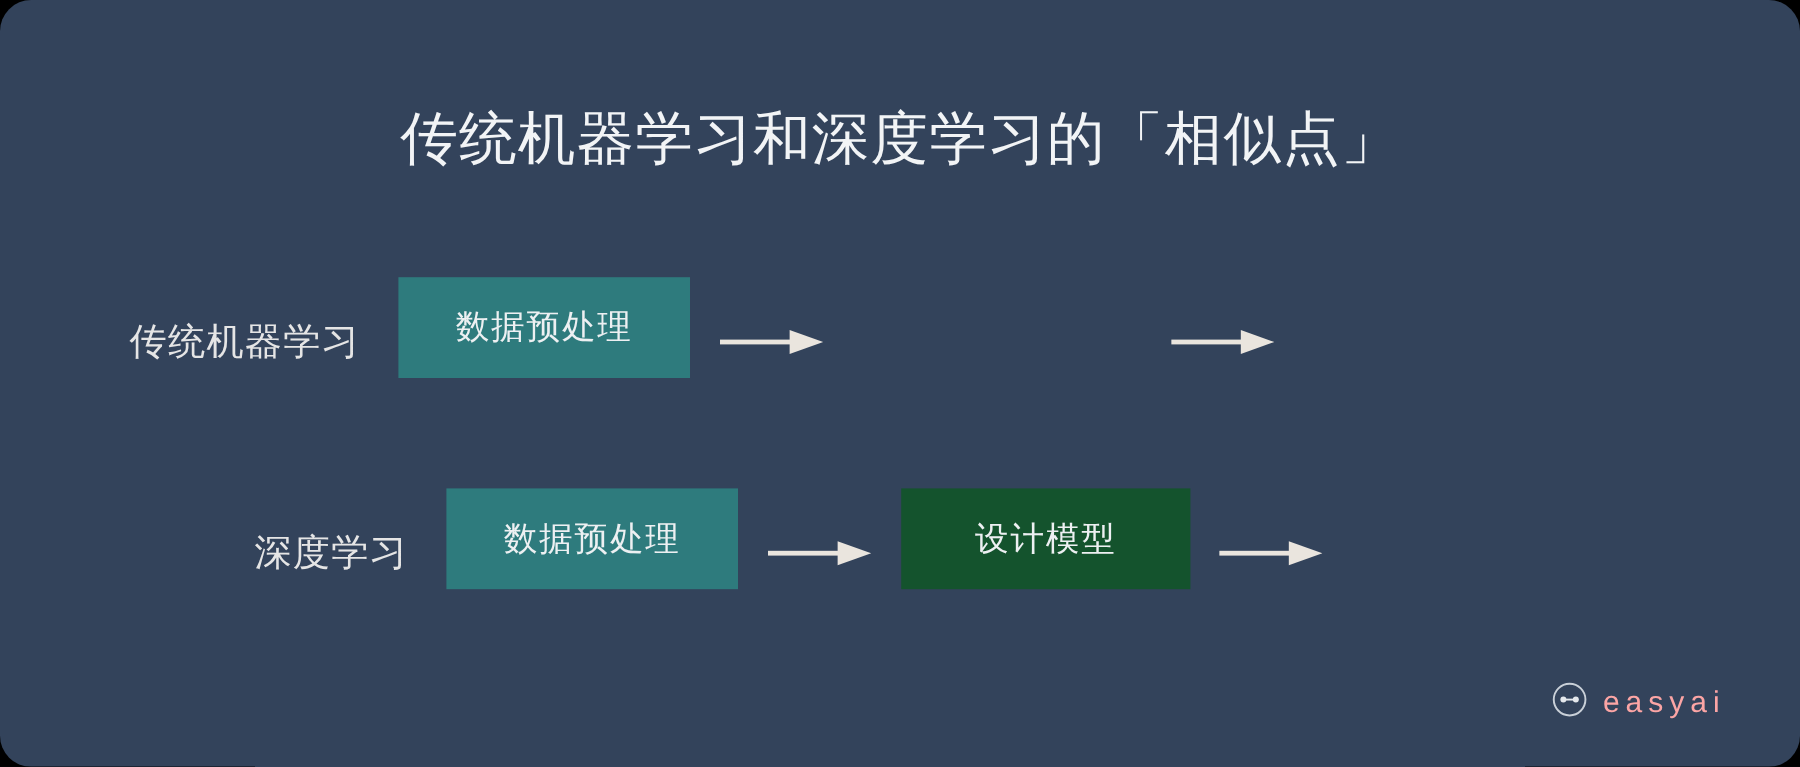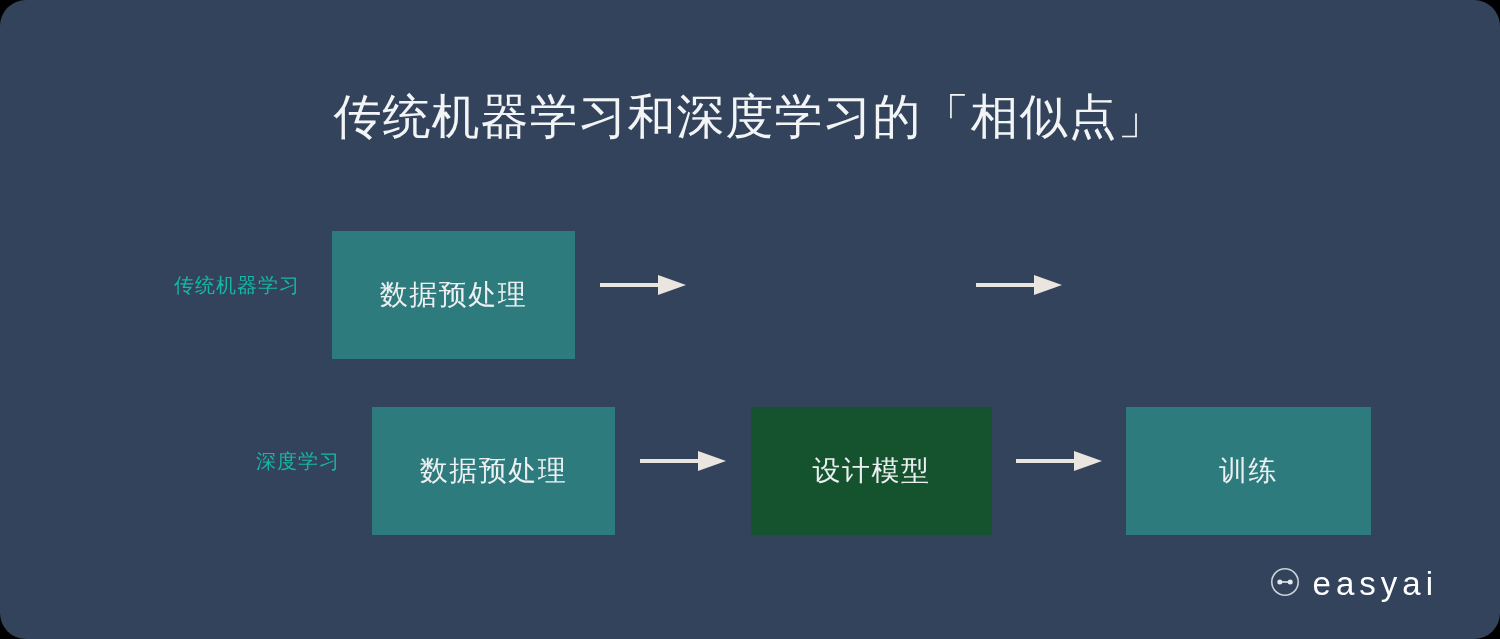--- a/index.html
+++ b/index.html
@@ -49,30 +49,30 @@
   .row-label {
     position: absolute;
     left: 0;
     top: 0;
     width: 312px;
     height: 108px;
     display: flex;
     align-items: center;
     justify-content: flex-end;
     padding-right: 12px;
-    color: #14b8a6;
-    font-size: 20px;
+    color: #e5e5e5;
+    font-size: 31px;
     letter-spacing: 1px;
     white-space: nowrap;
   }
 
   .stage-box {
     position: absolute;
     top: 0;
-    height: 128px;
+    height: 84px;
     display: flex;
     align-items: center;
     justify-content: center;
     color: #EDF0F2;
     font-size: 28px;
     letter-spacing: 1.5px;
     white-space: nowrap;
   }
   .box-1 { left: 332px;  width: 243px; }
   .box-2 { left: 711px;  width: 241px; }
@@ -100,22 +100,22 @@
   #logo {
     position: absolute;
     right: 62px;
     bottom: 36px;
     display: flex;
     align-items: center;
     gap: 13px;
   }
   #logo-mark { display: block; }
   #logo-text {
-    color: #ffffff;
-    font-size: 33px;
+    color: #fca5a5;
+    font-size: 25px;
     letter-spacing: 5px;
     font-weight: 400;
   }
 </style>
 </head>
 <body>
 
 <div id="canvas">
 
   <div id="title">传统机器学习和深度学习的「相似点」</div>
@@ -156,21 +156,20 @@
 
     <div class="stage-box box-2 bg-blue">设计模型</div>
 
     <div class="arrow arrow-2">
       <svg width="86" height="26" viewBox="0 0 86 26" aria-hidden="true">
         <rect x="0" y="11" width="62" height="4" fill="#EAE5DE"></rect>
         <polygon points="58,3 86,13 58,23" fill="#EAE5DE"></polygon>
       </svg>
     </div>
 
-    <div class="stage-box box-3 bg-teal-dark">训练</div>
   </div>
 
   <div id="logo">
     <span id="logo-mark">
       <svg width="30" height="30" viewBox="0 0 30 30" aria-hidden="true">
         <circle cx="15" cy="15" r="13.2" fill="none" stroke="#C9D0D8" stroke-width="1.6"></circle>
         <rect x="9.5" y="14.2" width="11" height="1.6" fill="#E4E8EC"></rect>
         <circle cx="9.8" cy="15" r="2.5" fill="#E4E8EC"></circle>
         <circle cx="20.2" cy="15" r="2.5" fill="#E4E8EC"></circle>
       </svg>

